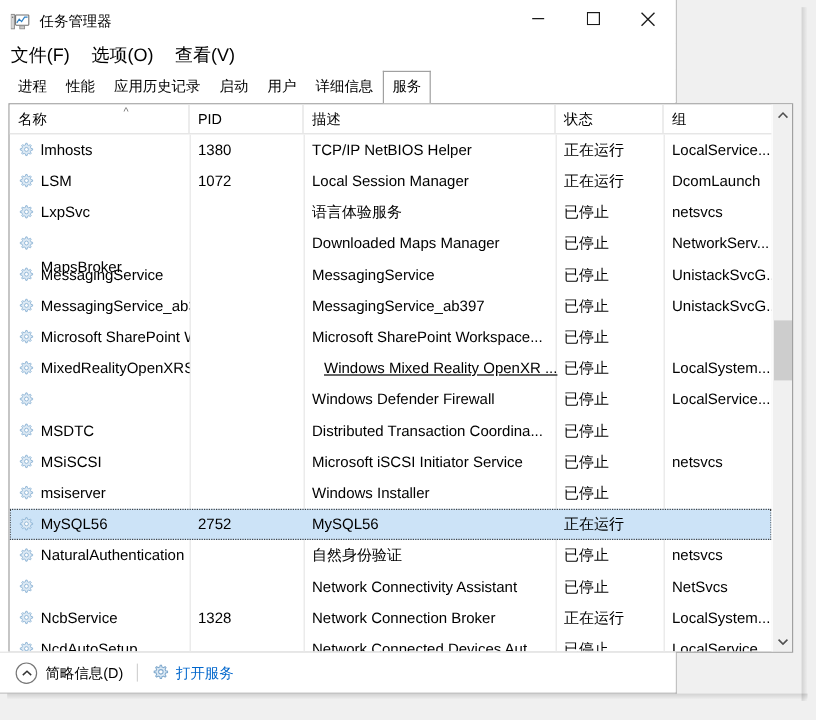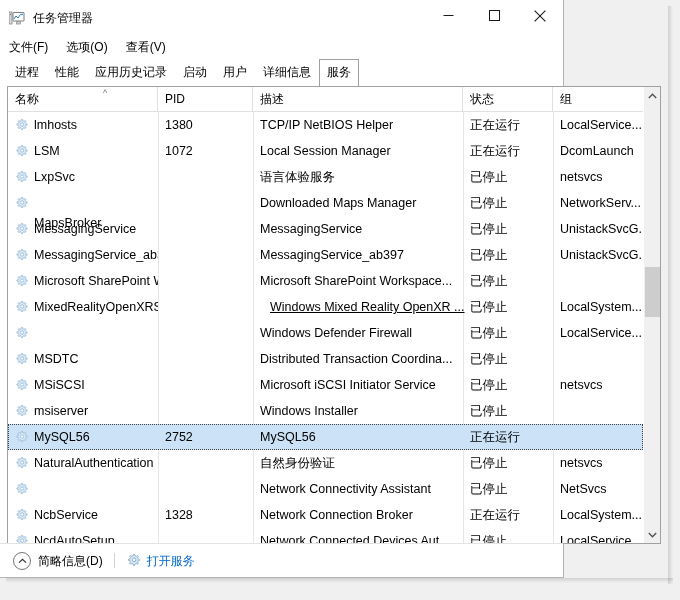--- a/index.html
+++ b/index.html
@@ -91,21 +91,21 @@
 
   
   .menubar {
     height: 22px;
     display: flex;
     align-items: center;
     padding-left: 9px;
     background: #ffffff;
   }
   .menuitem {
-    font-size: 12px;
+    font-size: 15px;
     color: #000000;
     padding: 2px 9px 2px 0;
     margin-right: 9px;
     line-height: 16px;
     white-space: nowrap;
   }
 
   
   .tabstrip {
     position: relative;

